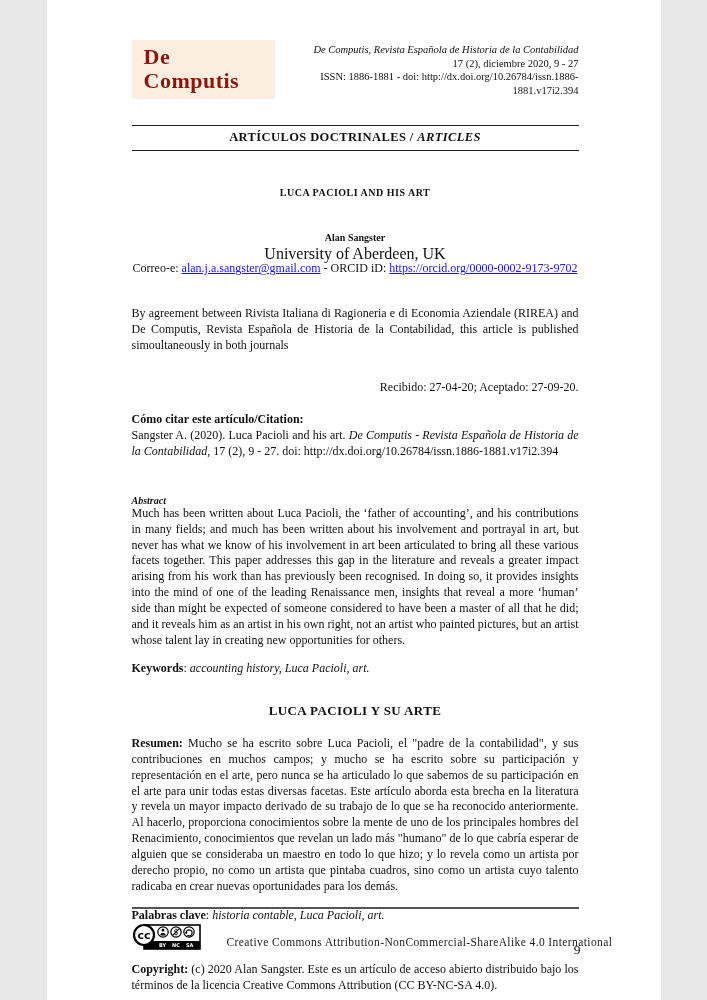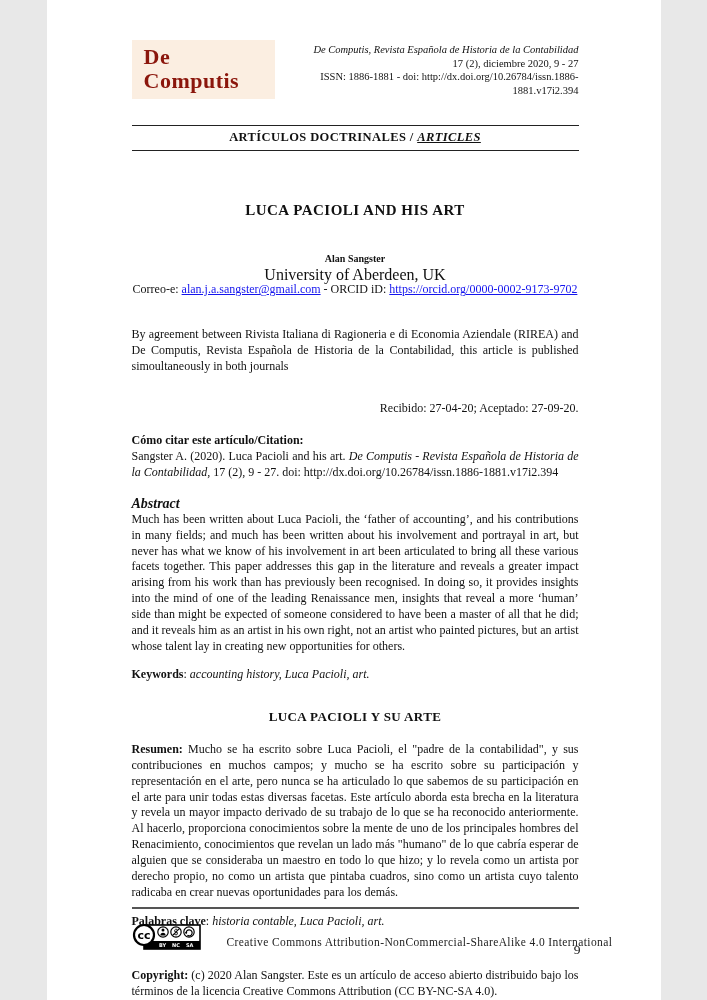--- a/index.html
+++ b/index.html
@@ -33,38 +33,38 @@
   .section-bar {
     margin-top: 26px;
     border-top: 1.5px solid #222;
     border-bottom: 1.5px solid #222;
     text-align: center;
     padding: 4px 0 5px 0;
     font-size: 12.5px;
     font-weight: bold;
     letter-spacing: 0.4px;
   }
-  .section-bar .it { font-style: italic; text-decoration: underline; }
+  .section-bar .it { font-style: italic; }
 
   
-  .title { margin-top: 51px; text-align: center; font-size: 15px; font-weight: bold; letter-spacing: 0.5px; }
+  .title { margin-top: 36px; text-align: center; font-size: 10px; font-weight: bold; letter-spacing: 0.5px; }
   .author-block { margin-top: 32px; text-align: center; }
   .author-name { font-size: 10px; font-weight: bold; line-height: 16px; }
   .affiliation { font-size: 16px; line-height: 15px; }
   .correo { font-size: 12px; line-height: 15px; }
   a.link { color: #1515ee; text-decoration: underline; cursor: pointer; }
 
   
   .para { font-size: 12px; line-height: 15.9px; text-align: justify; }
   .agreement { margin-top: 30px; }
   .received { margin-top: 26px; text-align: right; }
   .citation-block { margin-top: 16px; }
   .bold { font-weight: bold; }
   .it { font-style: italic; }
-  .abstract-head { margin-top: 15px; font-size: 14px; font-weight: bold; font-style: italic; }
+  .abstract-head { margin-top: 35px; font-size: 10px; font-weight: bold; font-style: italic; }
   .keywords { margin-top: 12px; text-align: left; }
   .es-heading { margin-top: 26px; text-align: center; font-size: 13px; font-weight: bold; letter-spacing: 0.4px; }
   .resumen { margin-top: 17px; }
   .palabras { margin-top: 13px; text-align: left; }
   .copyright { margin-top: 38px; }
 
   
   .footer-rule {
     position: absolute; left: 85px; right: 82px; top: 907px;
     border-top: 2px solid #555;

